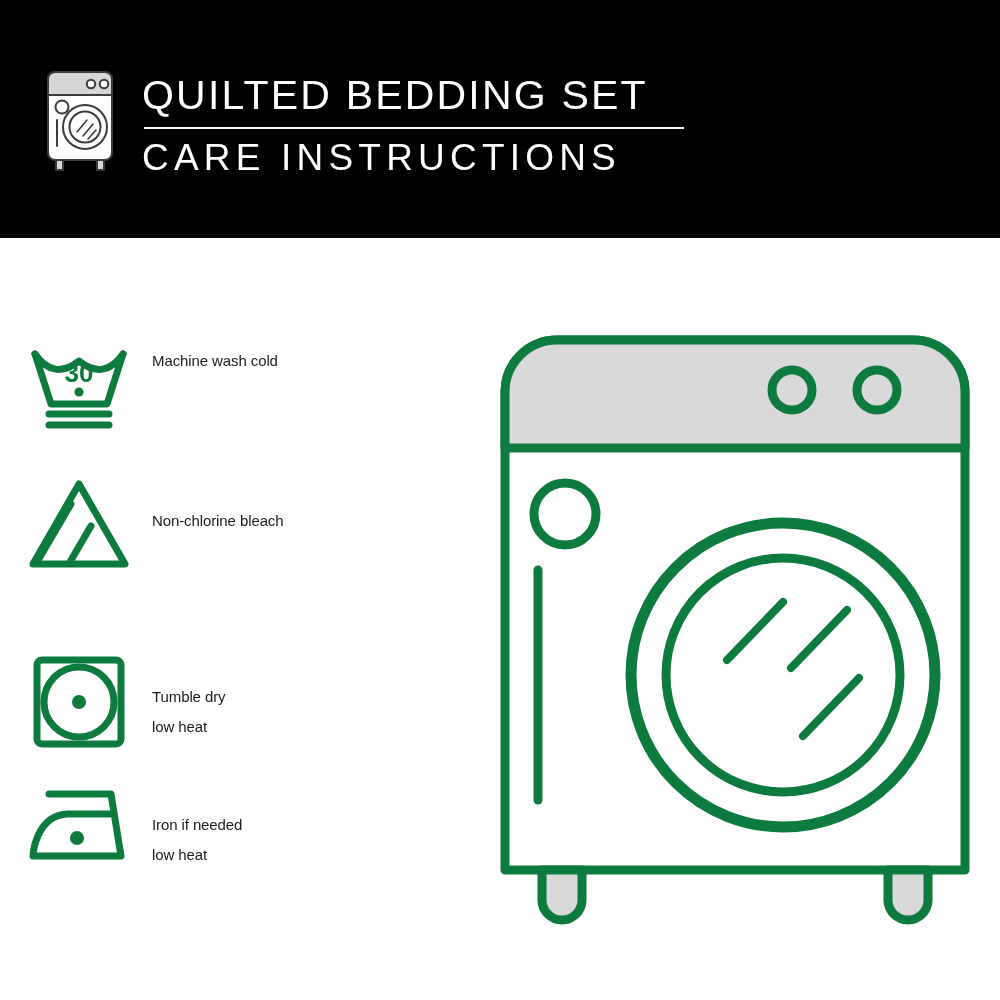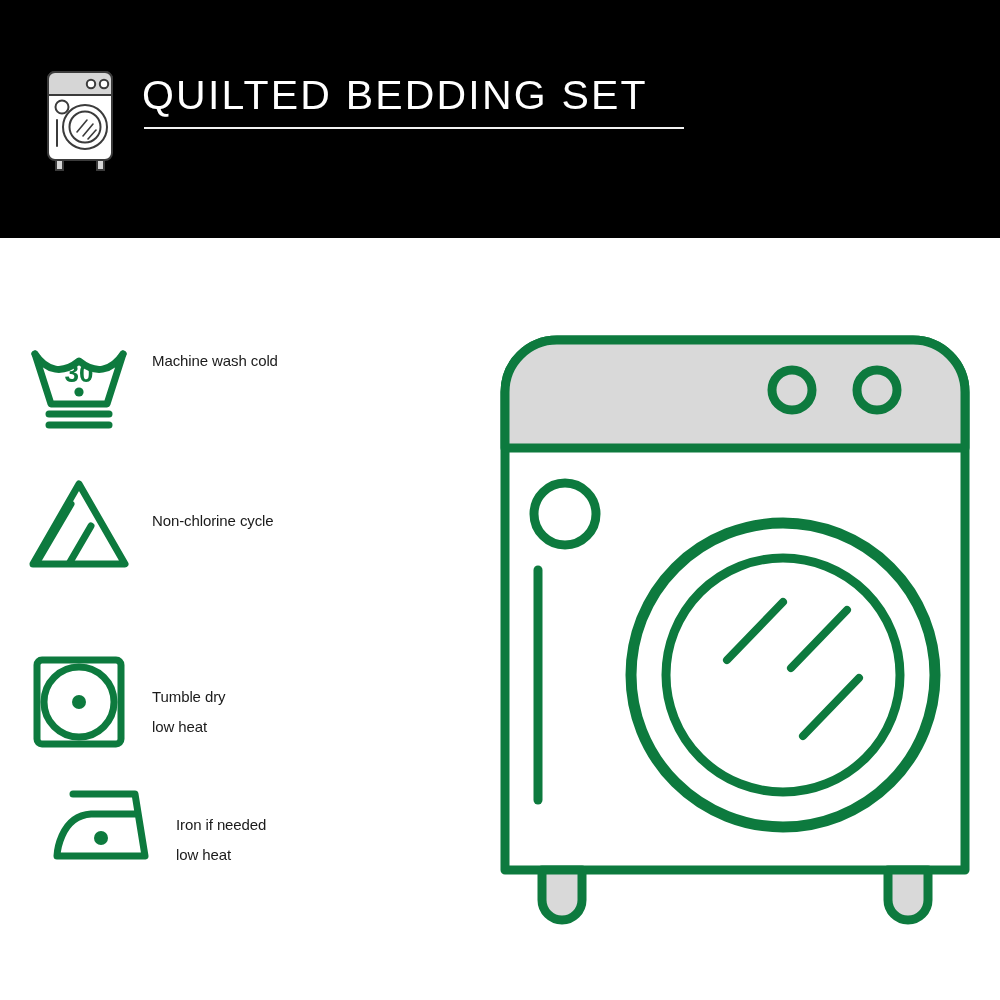--- a/index.html
+++ b/index.html
@@ -77,21 +77,21 @@
   .care-row {
     position: absolute;
     left: 0;
     width: 470px;
     display: flex;
     align-items: flex-start;
   }
   .care-row.r0 { top: 106px; }
   .care-row.r1 { top: 240px; }
   .care-row.r2 { top: 416px; }
-  .care-row.r3 { top: 548px; margin-left: 24px; }
+  .care-row.r3 { top: 548px; }
 
   .care-symbol {
     width: 152px;
     min-width: 152px;
     display: flex;
     justify-content: center;
     align-items: flex-start;
     padding-left: 6px;
     box-sizing: border-box;
   }
@@ -136,20 +136,21 @@
         <line x1="39" y1="68" x2="49" y2="56" stroke="#3b3b3b" stroke-width="1.6" stroke-linecap="round"></line>
         <line x1="44" y1="71" x2="52" y2="62" stroke="#3b3b3b" stroke-width="1.6" stroke-linecap="round"></line>
         <rect x="12" y="92" width="7" height="10" fill="#d6d6d6" stroke="#3b3b3b" stroke-width="2"></rect>
         <rect x="53" y="92" width="7" height="10" fill="#d6d6d6" stroke="#3b3b3b" stroke-width="2"></rect>
       </svg>
     </div>
 
     <div class="banner-titles">
       <div class="title-main">QUILTED BEDDING SET</div>
       <div class="title-rule"></div>
+      <div class="title-sub">CARE INSTRUCTIONS</div>
     </div>
   </div>
 
   <div class="care-list">
 
     <div class="care-row r0">
       <div class="care-symbol">
         <svg viewBox="0 0 100 88" width="100" height="88">
           <g fill="none" stroke="#0d7a3e" stroke-width="7" stroke-linecap="round" stroke-linejoin="round">
             <path d="M6 10 C 18 28, 34 30, 50 17 C 66 30, 82 28, 94 10"></path>
@@ -170,21 +171,21 @@
       <div class="care-symbol">
         <svg viewBox="0 0 104 92" width="104" height="92">
           <g fill="none" stroke="#0d7a3e" stroke-width="7" stroke-linecap="round" stroke-linejoin="round">
             <path d="M52 6 L 98 86 L 6 86 Z"></path>
             <line x1="44" y1="26" x2="10" y2="84"></line>
             <line x1="64" y1="48" x2="43" y2="84"></line>
           </g>
         </svg>
       </div>
       <div class="care-text">
-        <div>Non-chlorine cycle</div>
+        <div>Non-chlorine bleach</div>
       </div>
     </div>
 
     <div class="care-row r2">
       <div class="care-symbol">
         <svg viewBox="0 0 96 96" width="96" height="96">
           <g fill="none" stroke="#0d7a3e" stroke-width="7" stroke-linecap="round" stroke-linejoin="round">
             <rect x="6" y="6" width="84" height="84" rx="5" ry="5"></rect>
             <circle cx="48" cy="48" r="35"></circle>
           </g>

